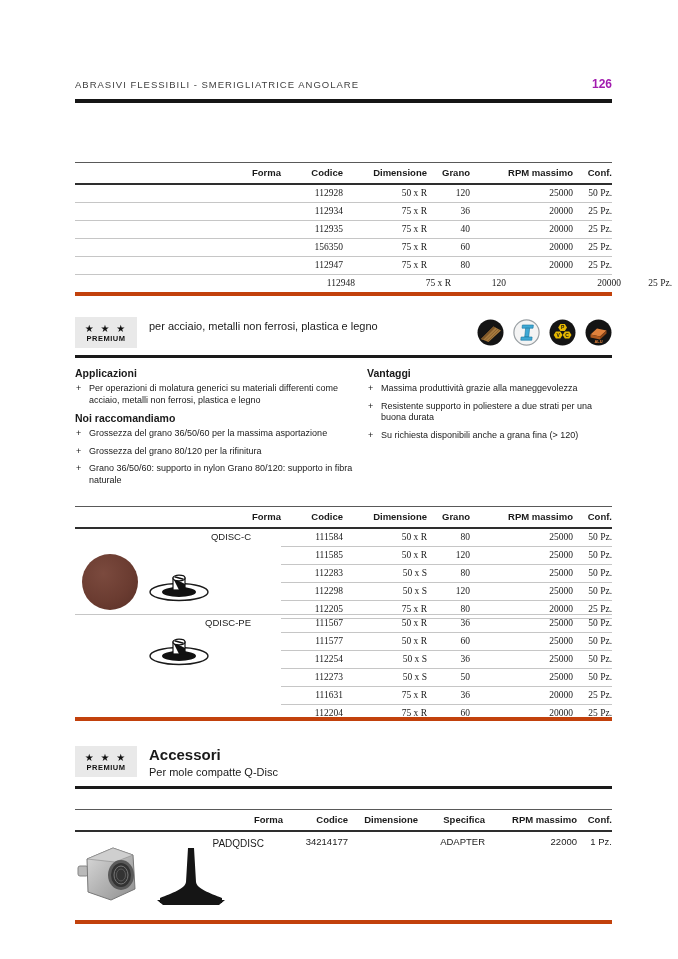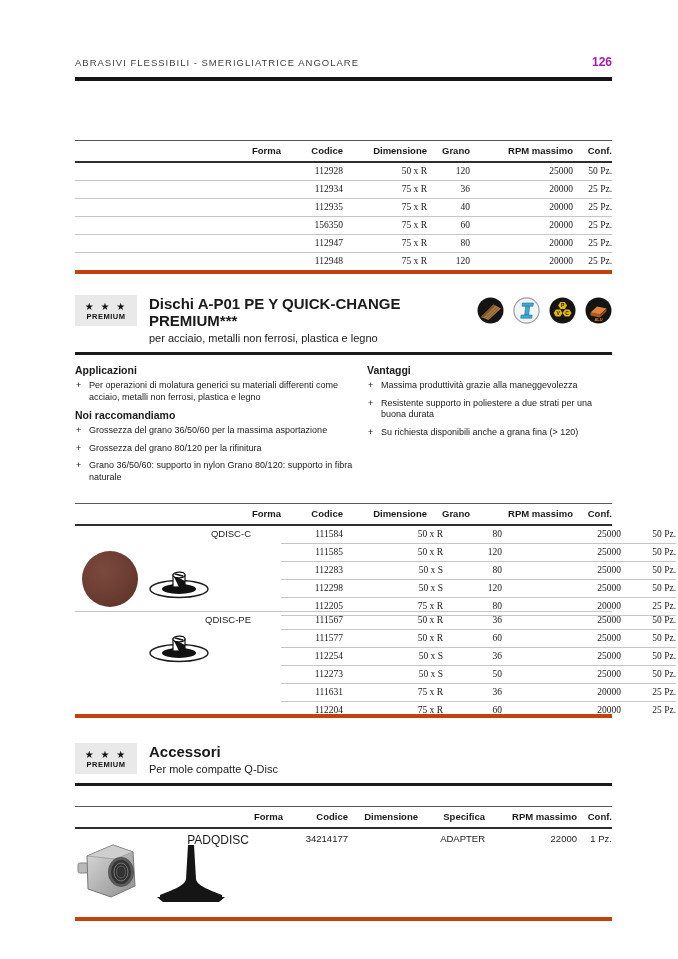--- a/index.html
+++ b/index.html
@@ -1,57 +1,57 @@
 <!DOCTYPE html>
 <html><head>
 <meta charset="utf-8">
 <style>
   html,body{margin:0;padding:0;background:#fff;}
   .page{position:relative;width:678px;height:959px;background:#fff;overflow:hidden;
         font-family:"Liberation Sans",sans-serif;color:#1a1a1a;}
   .content{margin-left:75px;width:537px;}
 
   
-  .pagehead{padding-top:55px;display:flex;align-items:baseline;justify-content:space-between;}
+  .pagehead{padding-top:55px;display:flex;align-items:baseline;justify-content:space-between;margin-top:22px;}
   .crumb{font-size:9.5px;letter-spacing:1px;color:#3f3f3f;}
   .pagenum{font-size:12px;font-weight:bold;color:#a21caf;}
   .rule-thick{height:4px;background:#161616;margin-top:8px;}
   .rule-section{height:3px;background:#1a1a1a;margin-top:7px;}
 
   
   .table{border-top:1px solid #595959;border-bottom:4px solid #c2410c;margin-top:0;text-align:right;}
   .thead{border-bottom:2px solid #2e2e2e;}
   .thead .th{font-size:9.5px;font-weight:bold;line-height:20px;height:20px;white-space:nowrap;}
   .thead .th:first-child{padding-left:58px;}
   .t-grid{display:grid;grid-template-columns:206px 62px 84px 43px 103px 39px;}
   .t-grid5{display:grid;grid-template-columns:62px 84px 43px 103px 39px;}
   .t3-grid{display:grid;grid-template-columns:208px 65px 70px 67px 92px 35px;}
   .tr{height:17px;font-family:Liberation Serif, serif;}
   .td{font-size:9.5px;line-height:17px;white-space:nowrap;overflow:hidden;}
   .tbody .tr{border-bottom:1px solid #c6c6c6;}
-  .tbody .tr:last-child{border-bottom:none;}
+  .tbody .tr:last-child{border-bottom:none;gap:12px;}
 
   
   .group{display:flex;}
   .group + .group{border-top:1px solid #c6c6c6;}
   .forma-cell{width:206px;position:relative;flex:none;}
   .rows-stack{flex:1;}
-  .rows-stack .tr{border-bottom:1px solid #c6c6c6;gap:16px;}
+  .rows-stack .tr{border-bottom:1px solid #c6c6c6;}
   .group:last-child .rows-stack .tr:last-child{border-bottom:none;}
   .forma-label{position:absolute;right:30px;top:2px;font-size:9.5px;}
   .disc-photo{position:absolute;left:7px;top:25px;width:56px;height:56px;border-radius:50%;
       background:radial-gradient(circle at 38% 35%, #7b4a3e 0%, #6b3c31 55%, #582e26 100%);}
   .illu1{position:absolute;left:72px;top:38px;}
   .illu2{position:absolute;left:72px;top:16px;}
 
   
   .t3-row{min-height:88px;}
   .t3-row .td{line-height:17px;padding-top:1px;}
   .t3-forma{position:relative;}
-  .t3-label{position:absolute;right:34px;top:3px;font-size:12px;}
+  .t3-label{position:absolute;right:19px;top:3px;font-size:10px;}
   .adapter-img{position:absolute;left:2px;top:10px;}
   .tpad-img{position:absolute;left:80px;top:14px;}
 
   
   .section-head{display:flex;align-items:flex-start;}
   .badge{width:62px;height:31px;background:#e9e9e9;flex:none;
          display:flex;flex-direction:column;align-items:center;justify-content:center;}
   .badge .stars{font-size:10px;letter-spacing:2px;line-height:11px;color:#111;}
   .badge .plabel{font-size:7.5px;font-weight:bold;letter-spacing:0.5px;color:#111;}
   .titles{margin-left:12px;}
@@ -147,21 +147,20 @@
           </div>
         </div>
     </div>
 
     <div class="section-head mt-sec1">
       <div class="badge">
         <span class="stars">★ ★ ★</span>
         <span class="plabel">PREMIUM</span>
       </div>
       <div class="titles">
-        <div class="sec-title">Dischi A-P01 PE Y QUICK-CHANGE PREMIUM***</div>
         <div class="sec-sub">per acciaio, metalli non ferrosi, plastica e legno</div>
       </div>
       <div class="mat-icons">
         <span>
           <svg width="27" height="27" viewBox="0 0 27 27">
             <circle cx="13.5" cy="13.5" r="13" fill="#141414"></circle>
             <path d="M4,20 L16.5,7.5 L24,11.5 L11.5,23 Z" fill="#a5793d"></path>
             <path d="M4,20 L16.5,7.5 L18.5,8.5 L6,21 Z" fill="#7d5526"></path>
             <path d="M8,21.5 L20,10 M10.5,22.5 L22,11" stroke="#7d5526" stroke-width="0.7" fill="none"></path>
           </svg>

